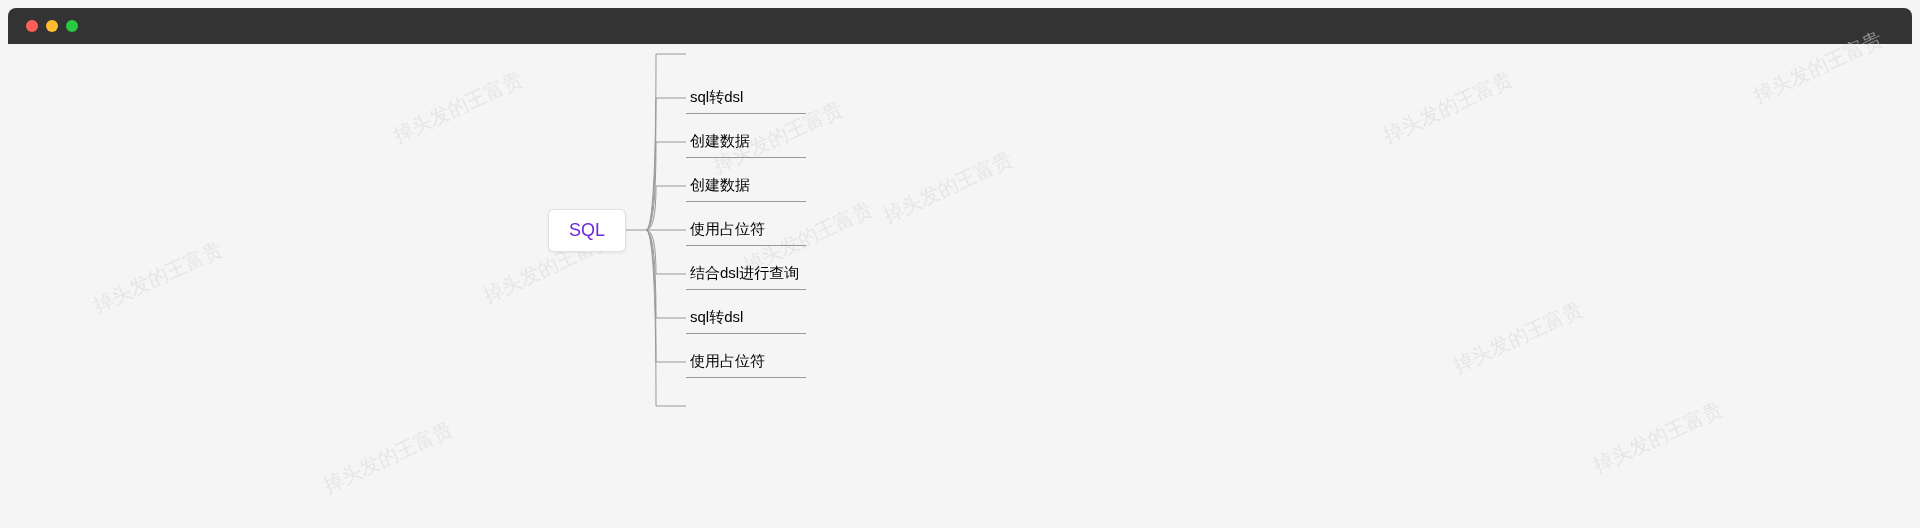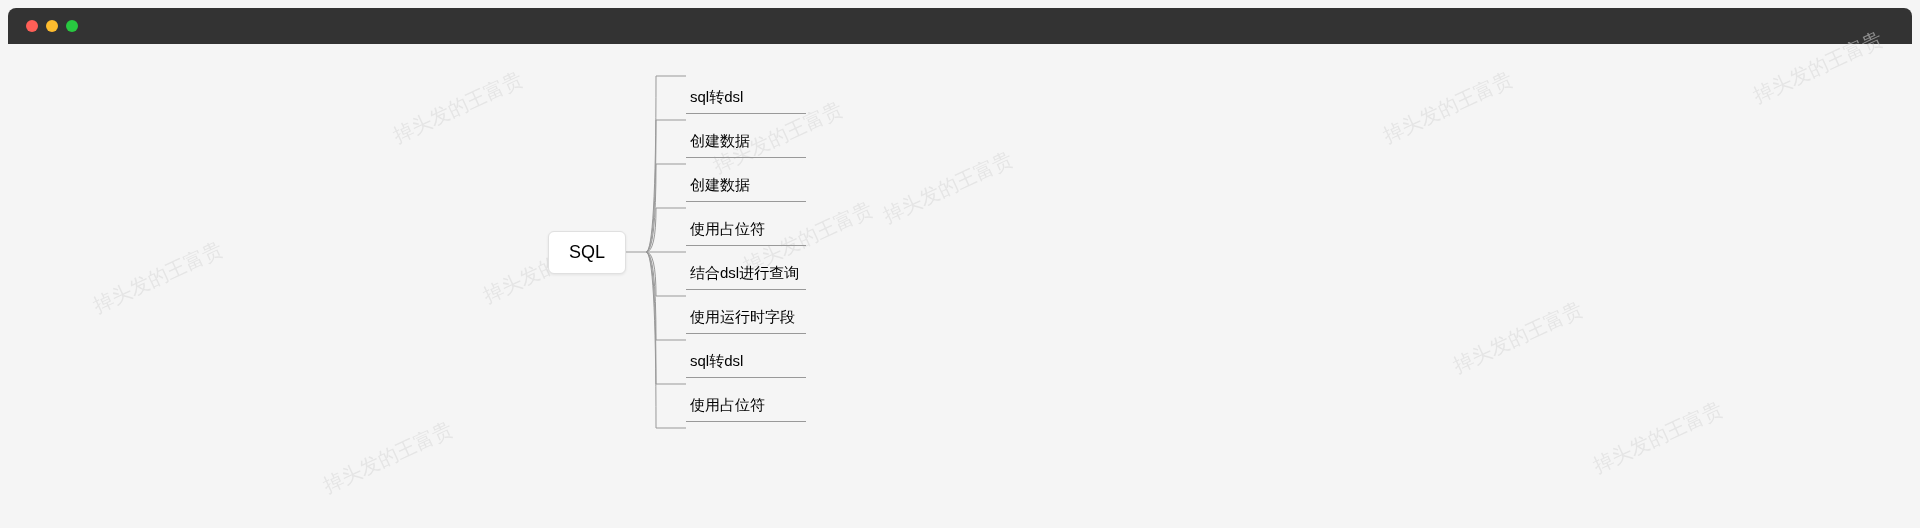--- a/index.html
+++ b/index.html
@@ -47,21 +47,21 @@
       top: 32px;
       display: flex;
       align-items: center;
     }
     .root-node {
       background: #ffffff;
       border: 1px solid #e0e0e0;
       border-radius: 6px;
       padding: 10px 20px;
       font-size: 18px;
-      color: #000000;
+      color: #6d28d9;
       box-shadow: 0 1px 3px rgba(0,0,0,0.08);
     }
     .connector-main {
       width: 60px;
       height: 1px;
       position: relative;
     }
     .svg-connector {
       position: absolute;
       left: 0;
@@ -147,23 +147,20 @@
       <div class="child-item">
           <span class="child-label">创建数据</span>
         </div>
       <div class="child-item">
           <span class="child-label">使用占位符</span>
         </div>
       <div class="child-item">
           <span class="child-label">结合dsl进行查询</span>
         </div>
       <div class="child-item">
-          <span class="child-label">使用运行时字段</span>
-        </div>
-      <div class="child-item">
           <span class="child-label">sql转dsl</span>
         </div>
       <div class="child-item">
           <span class="child-label">使用占位符</span>
         </div>
     </div>
   </div>
 </div>
 
 </body></html>

